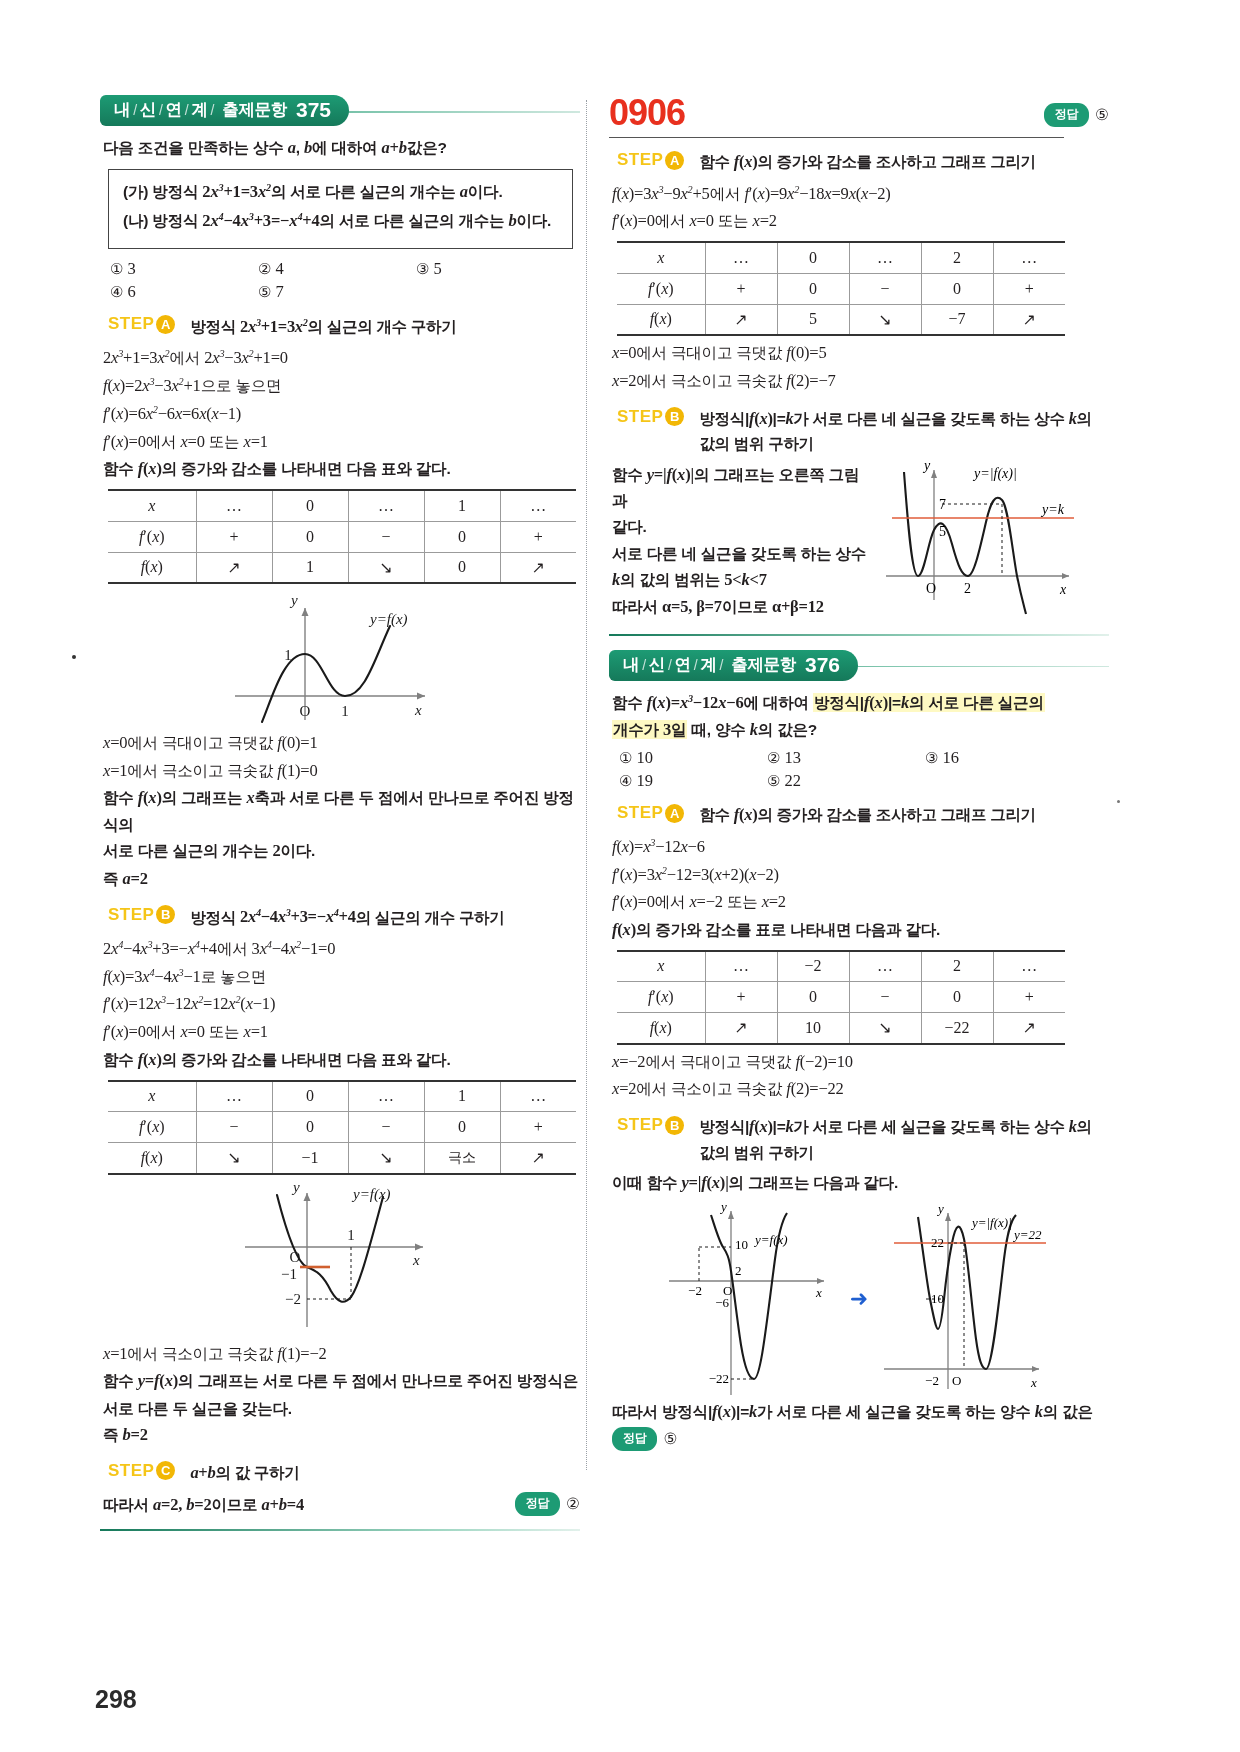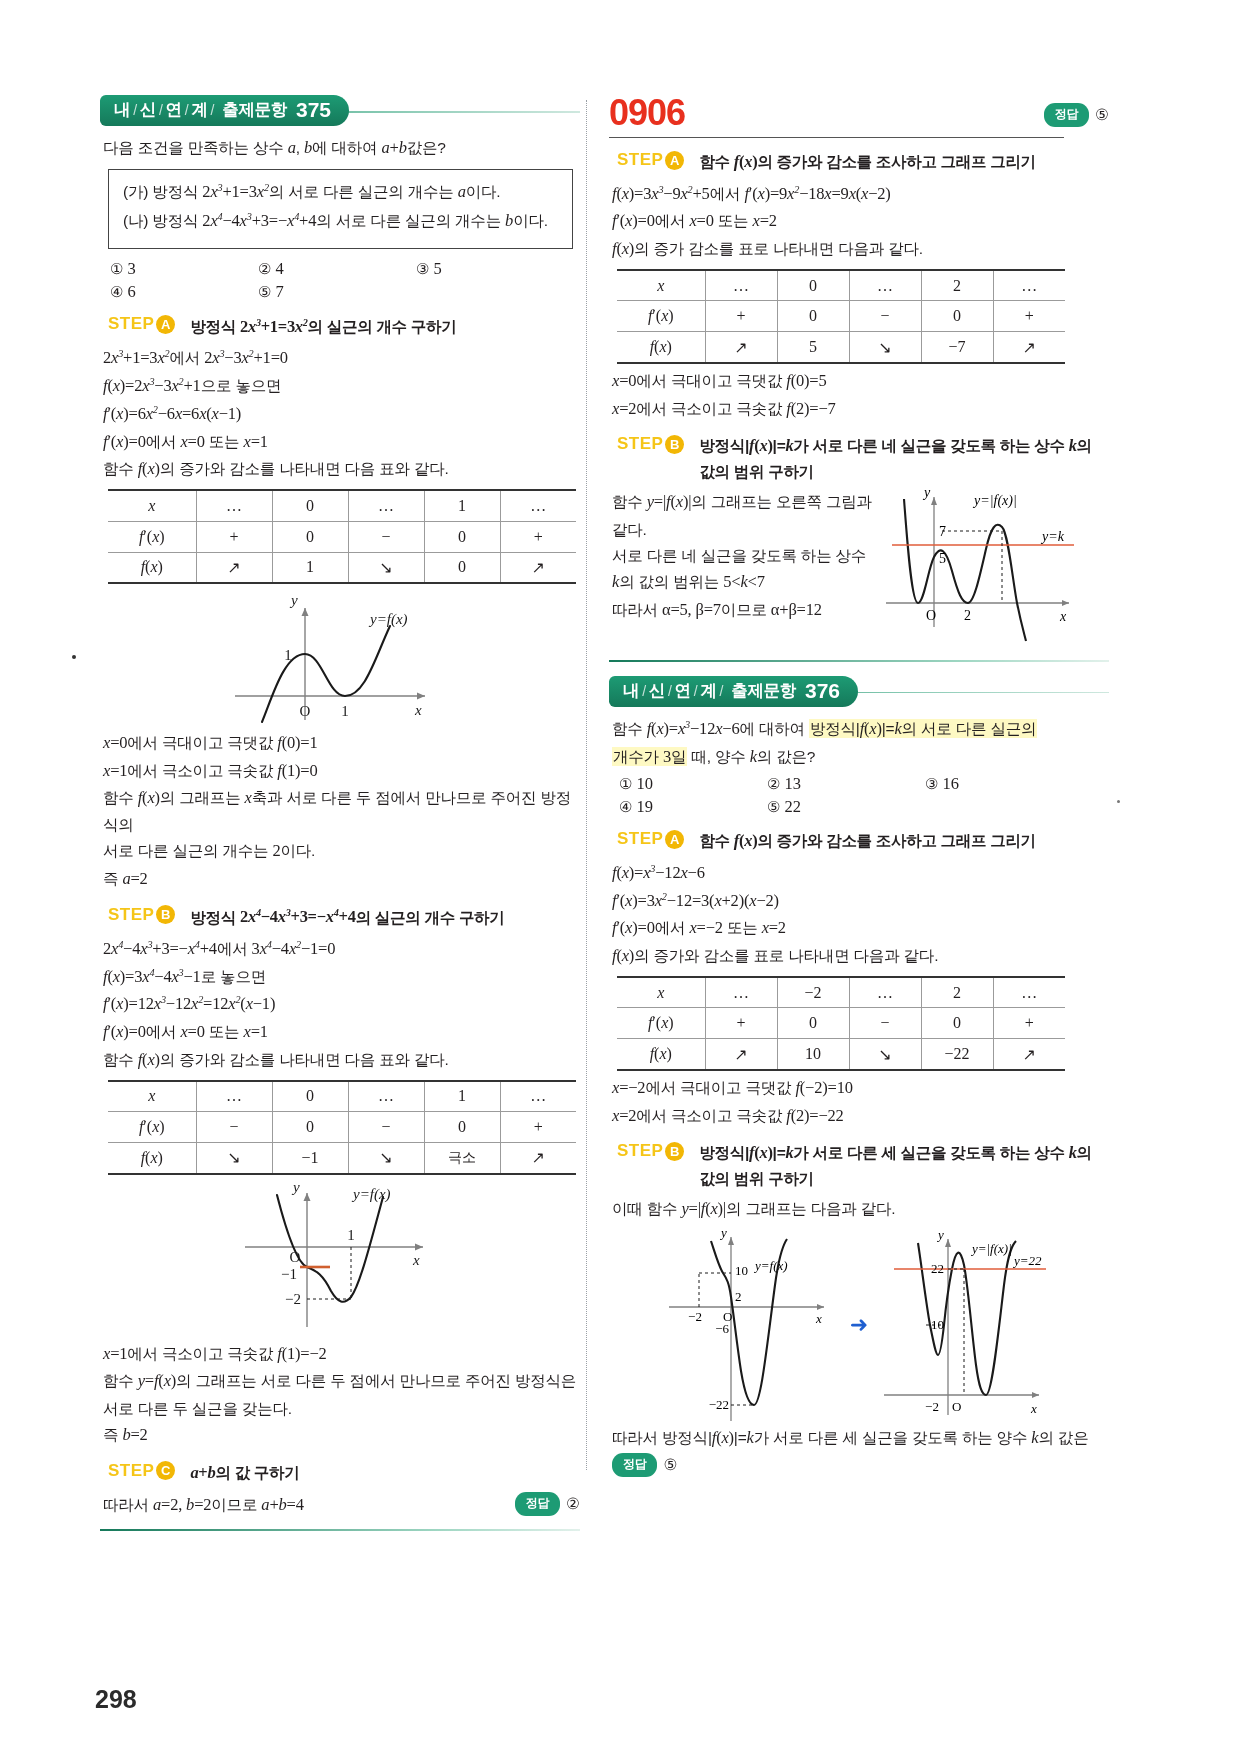--- a/index.html
+++ b/index.html
@@ -37,21 +37,21 @@
   .badge .slash { opacity:.75; font-weight:normal; margin:0 1px; font-size:14px;}
   .badge .num { font-size:21px; margin-left:7px; letter-spacing:0; }
   .badge-line {
     position:absolute; left:0; right:0; top:16px; height:1.5px;
     background:linear-gradient(90deg,#15795a 0%, #7fc6ae 55%, #cfe8df 100%);
     z-index:1;
   }
 
   
   .ln { font-size:15.5px; line-height:1.62; letter-spacing:-0.2px; margin:0 0 1px 0; }
-  .ln.kr { font-weight:400; }
+  .ln.kr { font-weight:700; }
   .ind { margin-left:3px; }
   i.v { font-family:"Liberation Serif", serif; font-style:italic; font-size:16.5px; }
   .m  { font-family:"Liberation Serif", serif; font-size:16.5px; white-space:nowrap;}
   .m i { font-style:italic; }
   sup { font-size:.62em; vertical-align:super; font-style:italic;}
 
   
   .cond-box {
     border:1px solid #444; padding:9px 12px 10px 14px;
     margin:7px 0 10px 8px; width:465px;
@@ -339,21 +339,20 @@
     <div class="step">
       <span class="step-tag">
         <span>STEP</span>
           <span class="step-circle">A</span>
       </span>
       <span class="step-txt">함수 <span class="m"><i>f</i>(<i>x</i>)</span>의 증가와 감소를 조사하고 그래프 그리기</span>
     </div>
 
     <p class="ln ind"><span class="m"><i>f</i>(<i>x</i>)=3<i>x</i><sup>3</sup>−9<i>x</i><sup>2</sup>+5</span>에서 <span class="m"><i>f</i>′(<i>x</i>)=9<i>x</i><sup>2</sup>−18<i>x</i>=9<i>x</i>(<i>x</i>−2)</span></p>
     <p class="ln ind"><span class="m"><i>f</i>′(<i>x</i>)=0</span>에서 <span class="m"><i>x</i>=0</span> 또는 <span class="m"><i>x</i>=2</span></p>
-    <p class="ln kr ind"><span class="m"><i>f</i>(<i>x</i>)</span>의 증가 감소를 표로 나타내면 다음과 같다.</p>
 
     <table class="inc">
       <tbody>
           <tr>
             <td style="width:88px"><i>x</i></td>
             <td style="width:72px">…</td>
             <td style="width:72px">0</td>
             <td style="width:72px">…</td>
             <td style="width:72px">2</td>
             <td style="width:72px">…</td>

